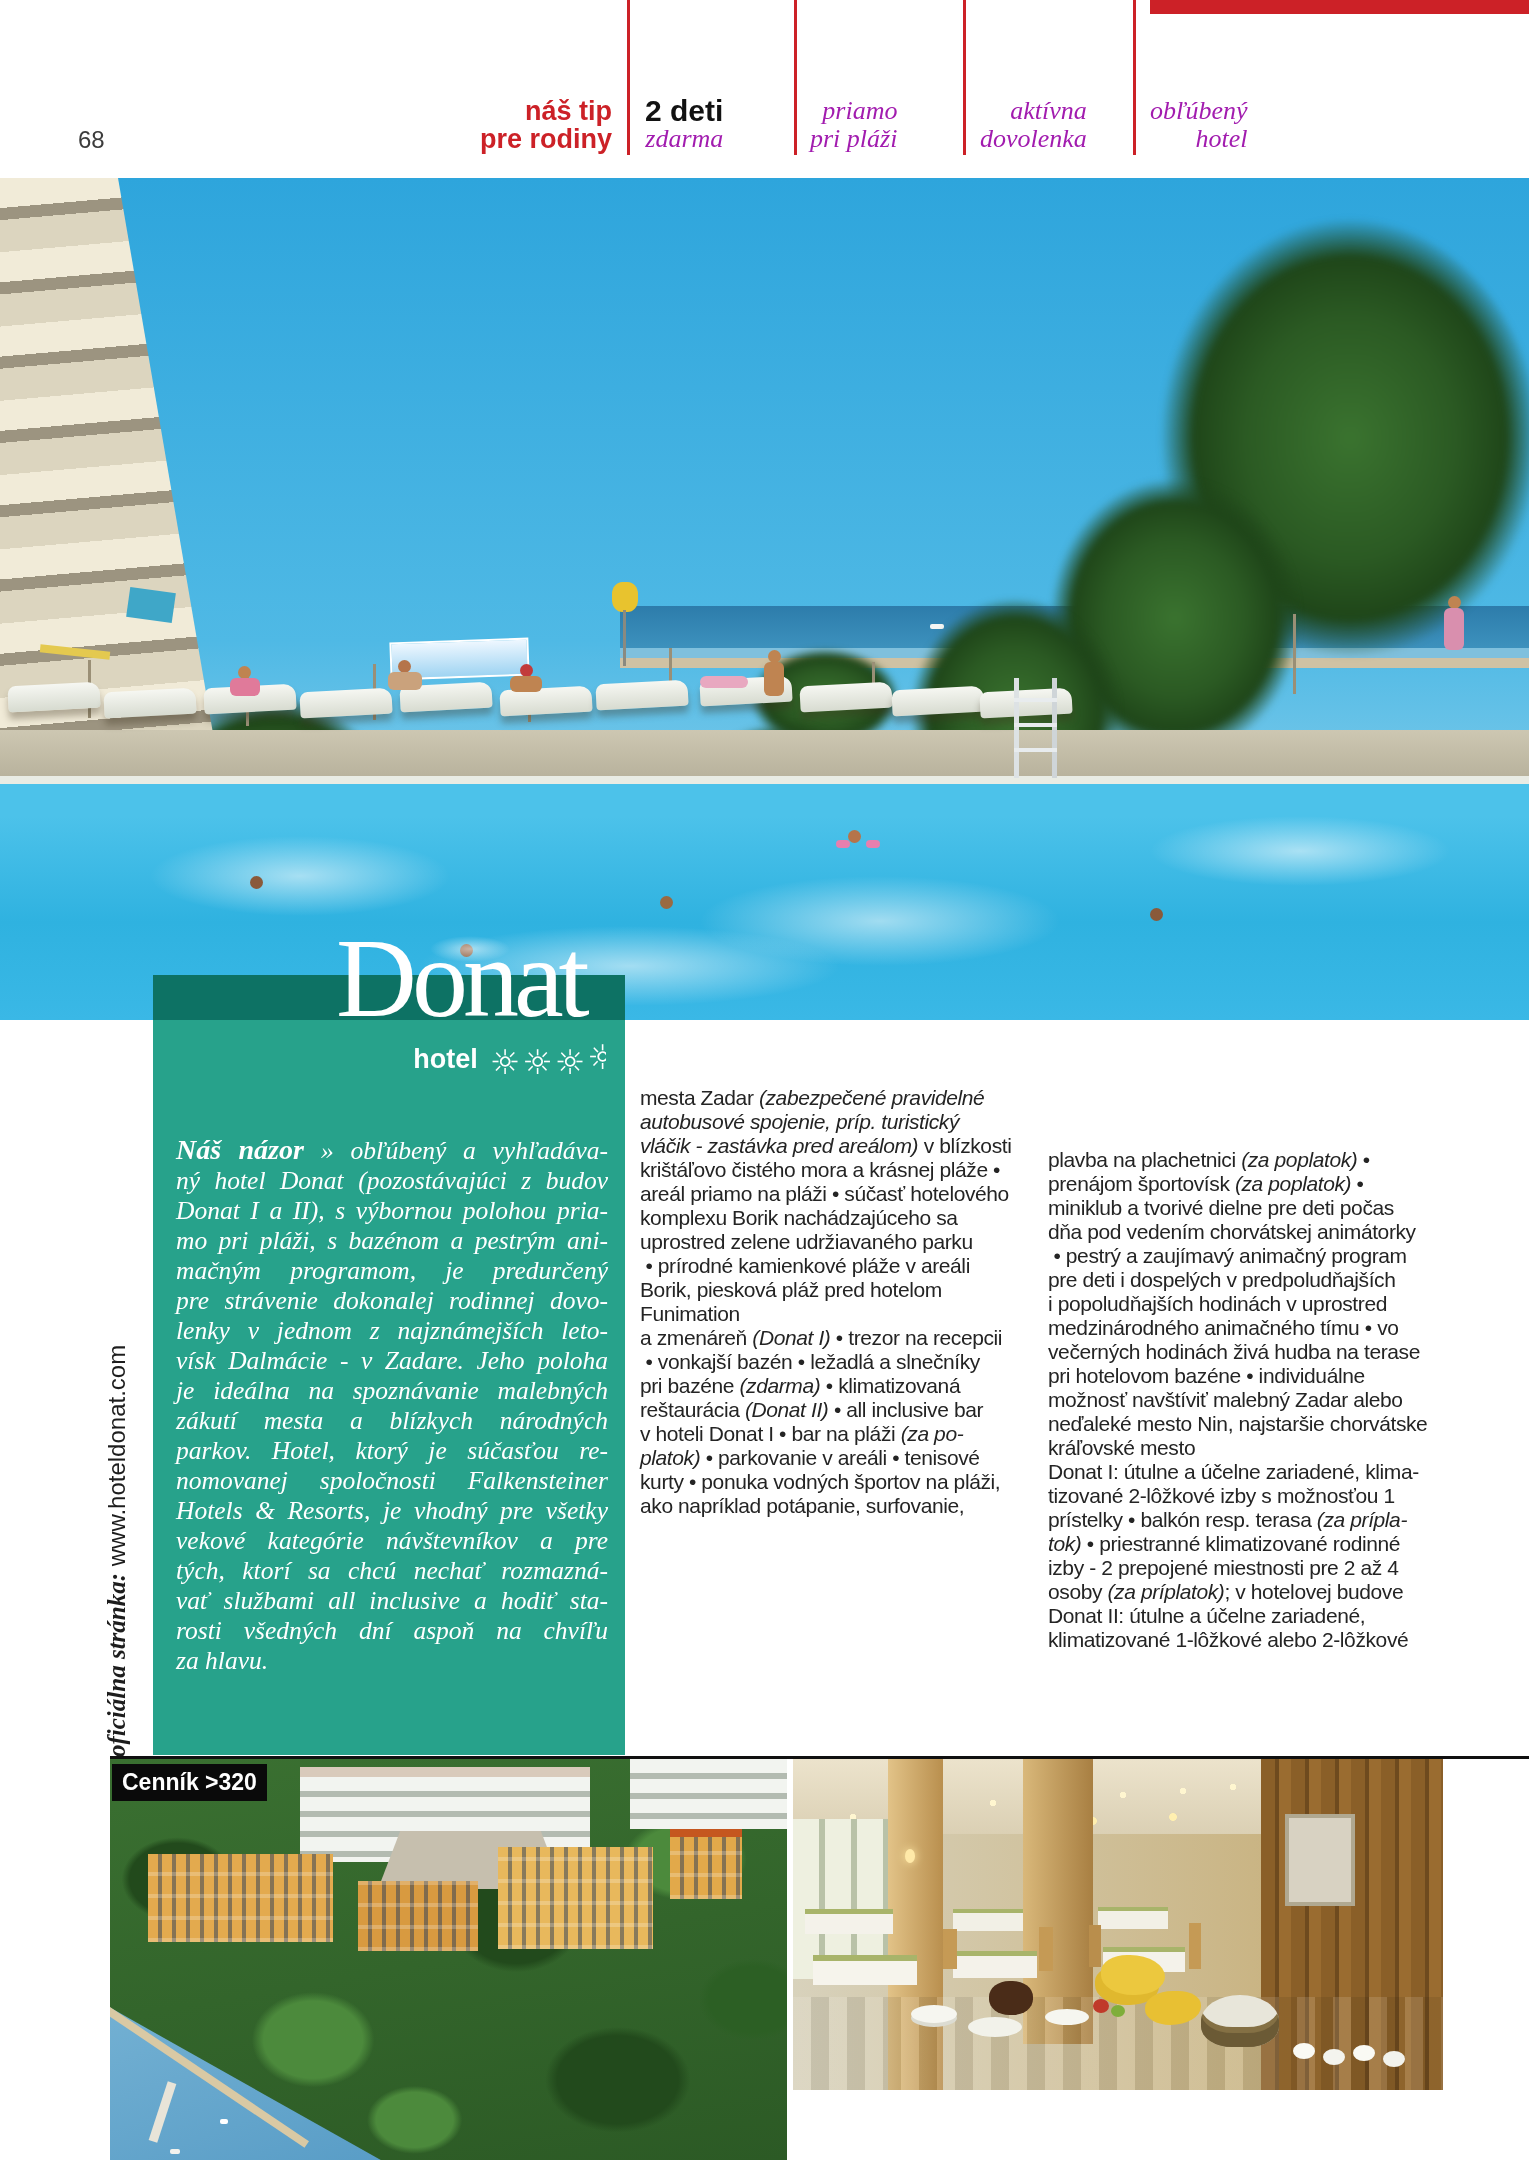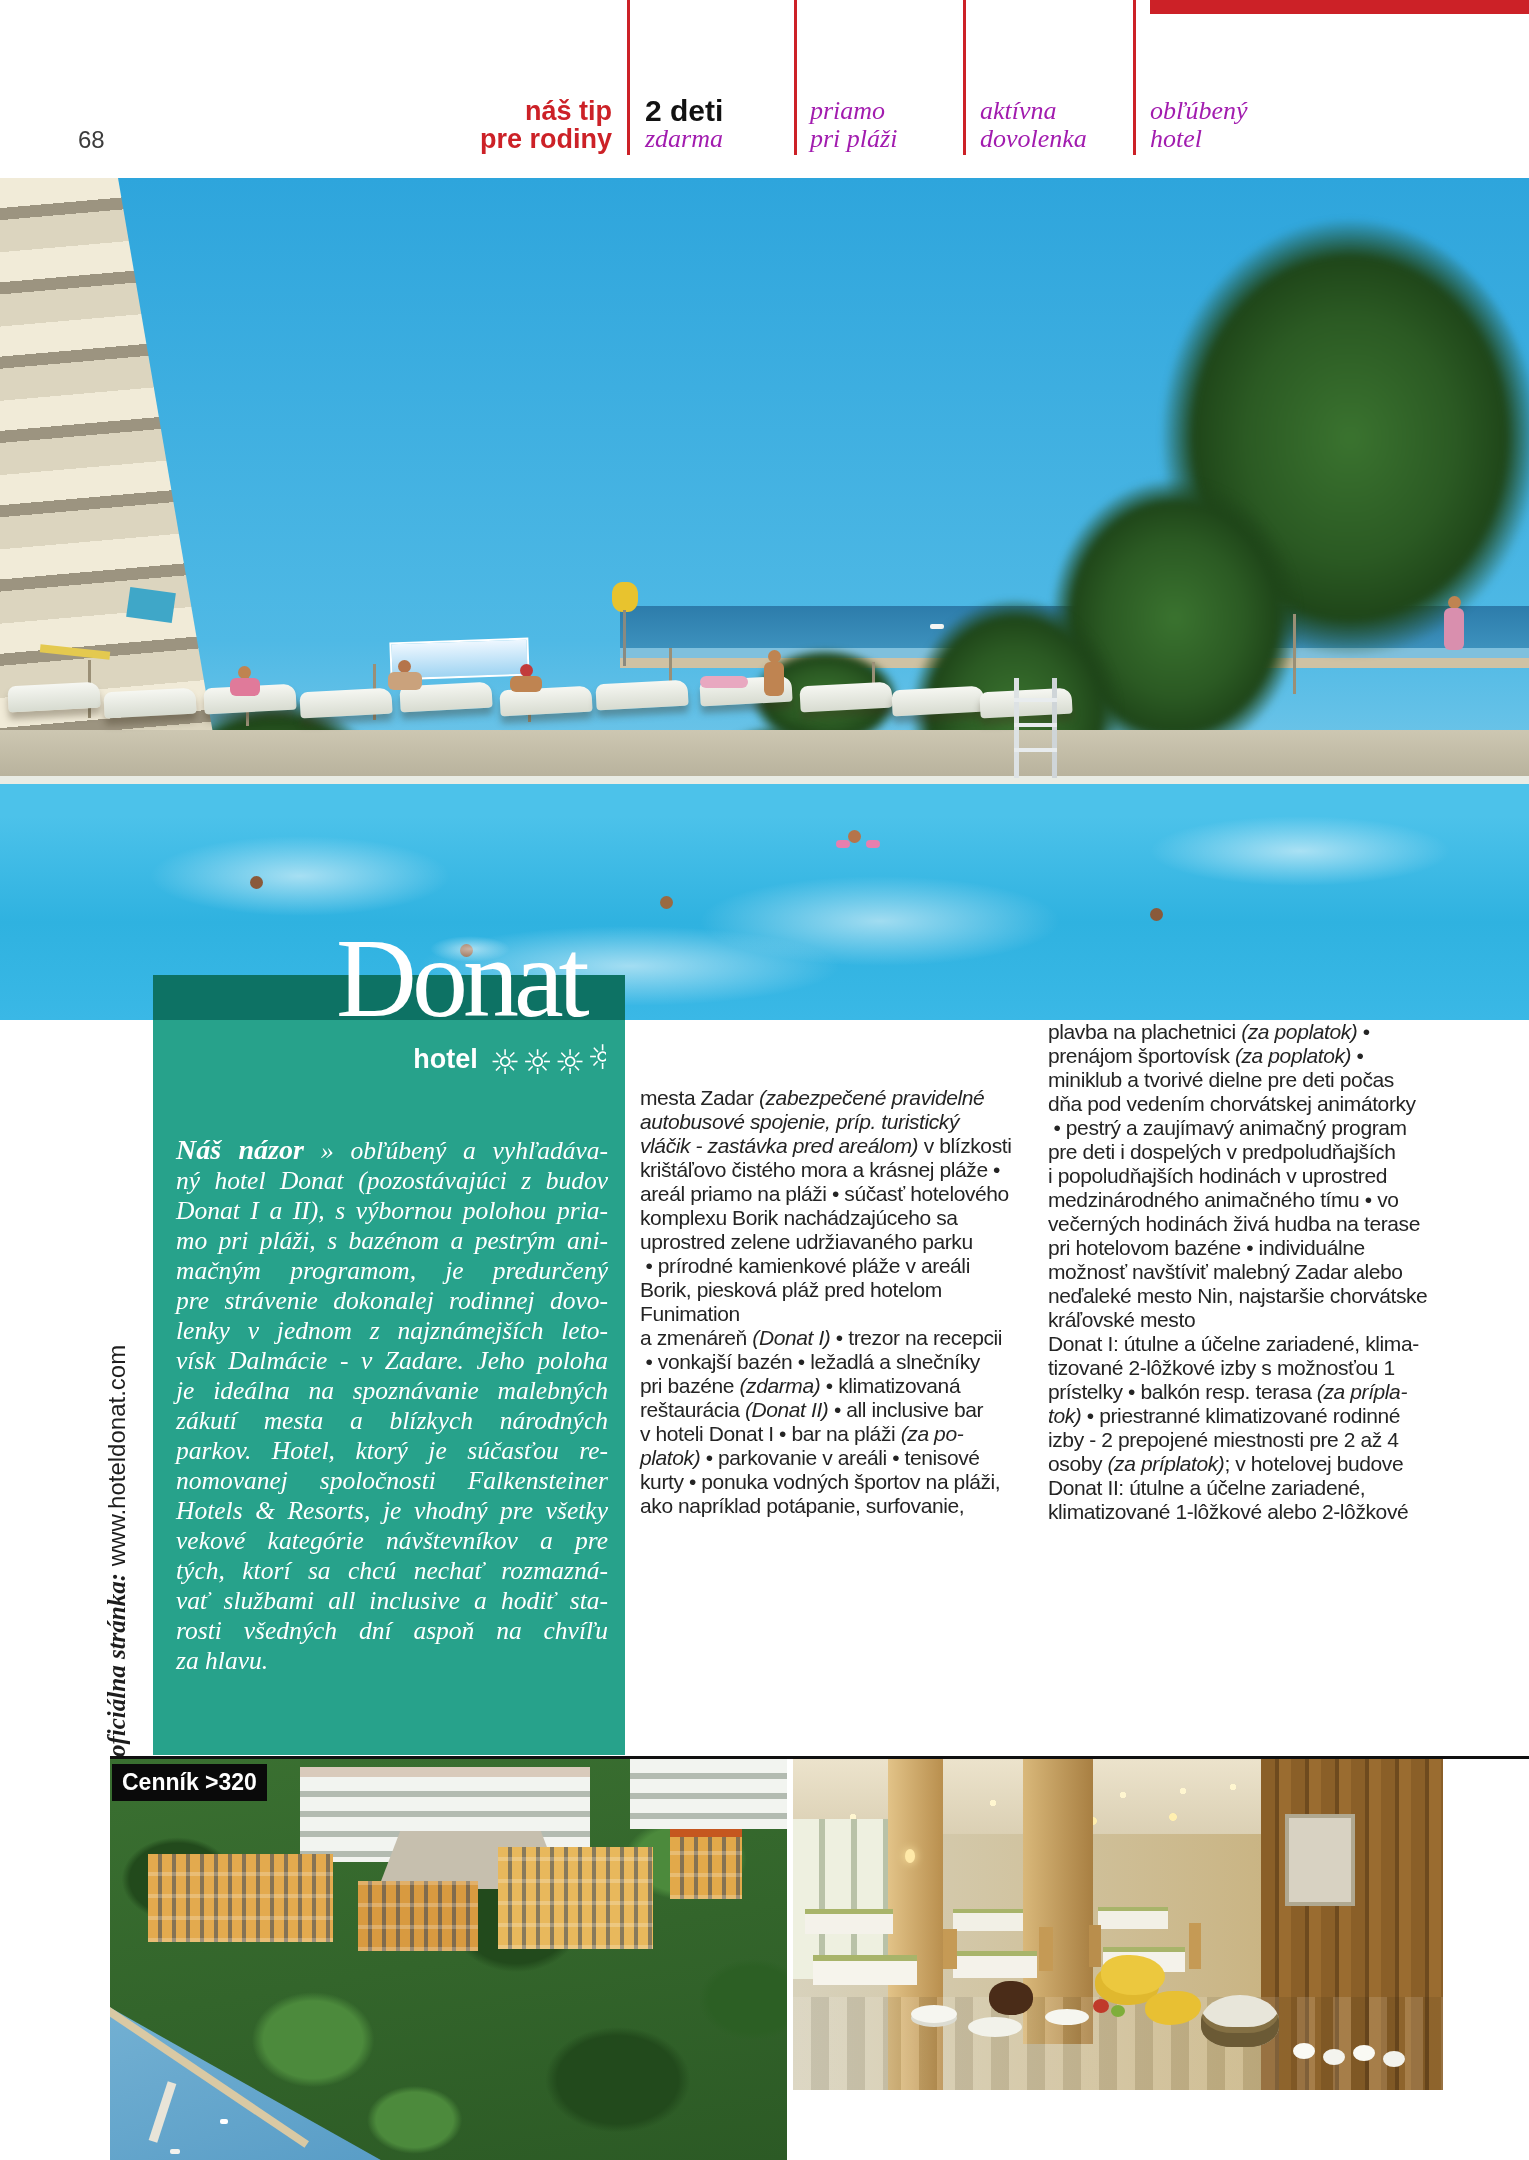--- a/index.html
+++ b/index.html
@@ -2,21 +2,21 @@
 <html><head>
 <meta charset="utf-8">
 <style>
   html,body{margin:0;padding:0;background:#ffffff;}
   #page{position:relative;width:1529px;height:2160px;background:#fff;overflow:hidden;
         font-family:"Liberation Sans",sans-serif;color:#242424;}
   .abs{position:absolute;}
 
   
   #page-number{position:absolute;left:78px;top:128px;font:400 24px/1 "Liberation Sans",sans-serif;color:#3c3c3c;}
-  .hdr-badge{position:absolute;top:97px;height:60px;}
+  .hdr-badge{position:absolute;top:97px;height:60px;text-align:right;}
   .hdr-l1,.hdr-l2{display:block;line-height:28px;white-space:nowrap;}
   .hdr-tip{left:330px;width:282px;text-align:right;color:#cc2127;font:700 27px/28px "Liberation Sans",sans-serif;}
   .hdr-bold1{font:700 30px/28px "Liberation Sans",sans-serif;color:#121212;}
   .hdr-it{font:italic 400 26px/28px "Liberation Serif",serif;color:#a21caf;}
   .hdr-div{position:absolute;top:0;width:3px;height:155px;background:#cc2127;}
   #hdr-topbar{position:absolute;left:1150px;top:0;width:379px;height:14px;background:#cc2127;}
 
   
   #main-photo{position:absolute;left:0;top:178px;width:1529px;height:842px;overflow:hidden;
     background:linear-gradient(#2ea5dc,#4fb9e5 55%,#7ecbea 75%);}
@@ -48,21 +48,21 @@
 
   #opinion{position:absolute;left:176px;top:1134px;width:432px;z-index:5;color:#ffffff;}
   .op-line{line-height:33.6px;font:italic 400 25.5px "Liberation Serif",serif;}
   .op-line.just{text-align:justify;text-align-last:justify;}
   #opinion .s-h{font:italic 700 28px "Liberation Serif",serif;}
   #opinion .s-g{font:italic 400 26px "Liberation Serif",serif;}
 
   
   .col{position:absolute;width:402px;}
   #col1{left:640px;top:1086px;}
-  #col2{left:1048px;top:1020px;}
+  #col2{left:1048px;top:1148px;}
   .col-line{white-space:pre;line-height:27.5px;font:400 21px "Liberation Sans",sans-serif;
     letter-spacing:-0.4px;color:#242424;}
   .col-line.hl{line-height:36px;}
   .col-line.g1{margin-top:8px;}
   .col-line.g2{margin-top:14px;}
   .col .s-h{font:italic 700 30px "Liberation Serif",serif;color:#111;letter-spacing:0;}
   .col .s-g{font:italic 400 27px "Liberation Serif",serif;color:#111;}
   .col .s-si{font-style:italic;}
   .col .s-st{font:700 26px "Liberation Sans",sans-serif;letter-spacing:4px;position:relative;top:-5px;}
 

